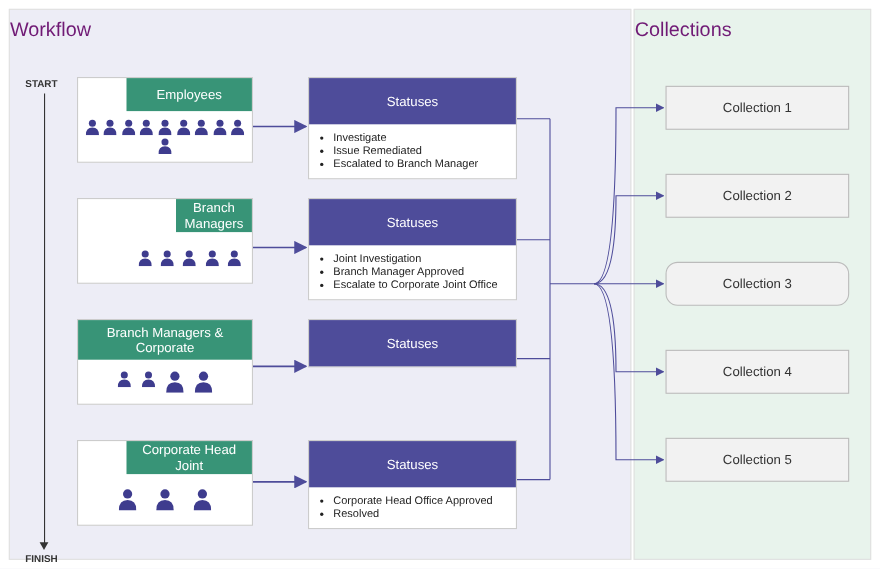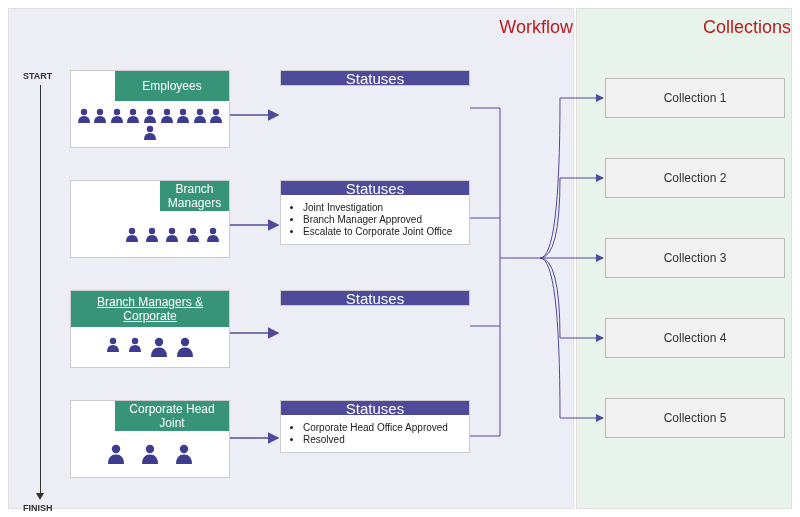--- a/index.html
+++ b/index.html
@@ -26,24 +26,24 @@
     left: 576px;
     top: 8px;
     width: 216px;
     height: 501px;
     background: #E8F3EC;
   }
   .panel-title {
     position: absolute;
     top: 8px;
     width: 100%;
-    text-align: right;
+    text-align: left;
     font-size: 18px;
     font-weight: 400;
-    color: #b91c1c;
+    color: #701a75;
   }
   .start-label, .finish-label {
     position: absolute;
     left: 14px;
     font-size: 9px;
     font-weight: 700;
     color: #333;
   }
   .start-label { top: 62px; }
   .finish-label { top: 494px; }
@@ -76,57 +76,57 @@
     color: #fff;
     font-size: 12px;
     text-align: center;
     display: flex;
     align-items: center;
     justify-content: center;
     line-height: 1.2;
     padding: 2px 4px;
   }
   .role-header.h1 { height: 30px; margin-left: 44px; }
-  .role-header.h2 { height: 36px; text-decoration: underline; }
+  .role-header.h2 { height: 36px; }
   .role-body {
     padding: 4px 6px;
     display: flex;
     flex-wrap: wrap;
     align-content: center;
     justify-content: space-evenly;
     gap: 2px 4px;
   }
 
   .status-box {
     position: absolute;
     width: 190px;
     border: 1px solid #ccc;
     background: #fff;
   }
   .status-header {
     background: #4E4C9A;
     color: #fff;
-    font-size: 15px;
+    font-size: 12px;
     text-align: center;
-    height: 14px;
+    height: 42px;
     display: flex;
     align-items: center;
     justify-content: center;
   }
   .status-body {
     padding: 6px 6px 6px 22px;
     font-size: 10px;
     color: #222;
   }
   .status-body li { margin: 1px 0; list-style: disc; }
 
   .collection-box {
     position: absolute;
     left: 605px;
-    width: 180px;
+    width: 167px;
     height: 40px;
     background: #F2F2F2;
     border: 1px solid #bbb;
     display: flex;
     align-items: center;
     justify-content: center;
     font-size: 12px;
     color: #333;
   }
 
@@ -198,20 +198,25 @@
     <svg width="12" height="15">
         <use href="#person"></use>
       </svg>
     <svg width="12" height="15">
         <use href="#person"></use>
       </svg>
   </div>
 </div>
 <div class="status-box" style="left:280px; top:70px;">
   <div class="status-header">Statuses</div>
+  <ul class="status-body">
+    <li>Investigate</li>
+    <li>Issue Remediated</li>
+    <li>Escalated to Branch Manager</li>
+  </ul>
 </div>
 
 <div class="role-box" style="left:70px; top:180px;padding-left:45px;">
   <div class="role-header h1">Branch Managers</div>
   <div class="role-body" style="height:46px;">
     <svg width="12" height="15">
         <use href="#person"></use>
       </svg>
     <svg width="12" height="15">
         <use href="#person"></use>
@@ -278,21 +283,21 @@
     <li>Resolved</li>
   </ul>
 </div>
 
 <div class="collection-box" style="top:78px;">
     <span>Collection 1</span>
   </div>
 <div class="collection-box" style="top:158px;">
     <span>Collection 2</span>
   </div>
-<div class="collection-box" style="top:238px;">
+<div class="collection-box" style="top:238px;border-radius:11px;">
     <span>Collection 3</span>
   </div>
 <div class="collection-box" style="top:318px;">
     <span>Collection 4</span>
   </div>
 <div class="collection-box" style="top:398px;align-items:center;">
     <span>Collection 5</span>
   </div>
 
 <svg class="connectors">

